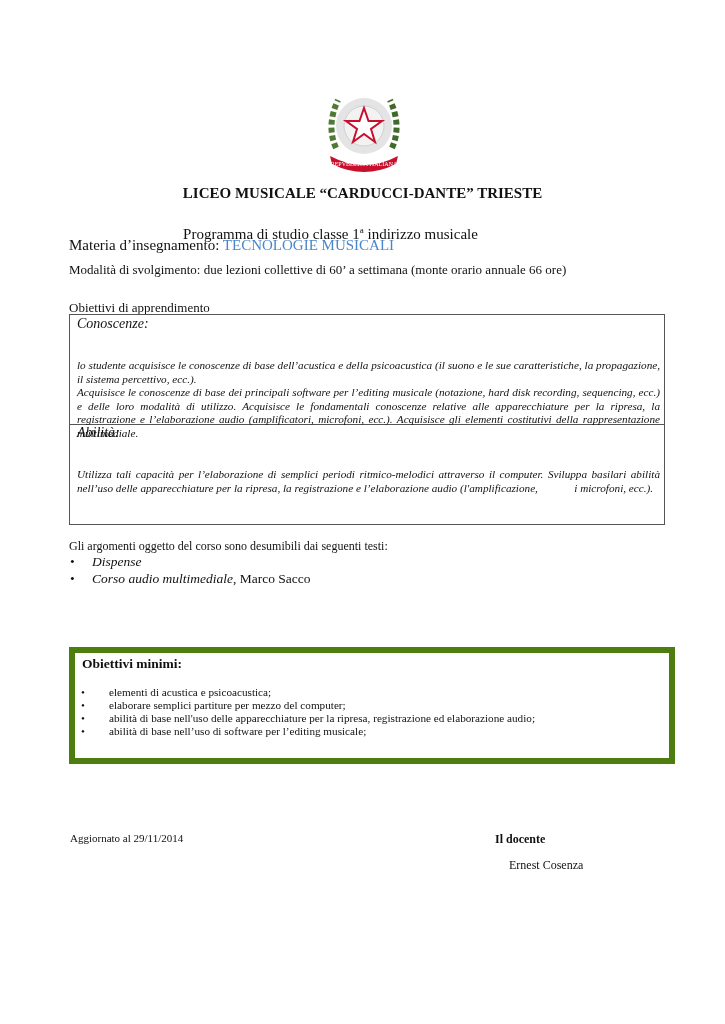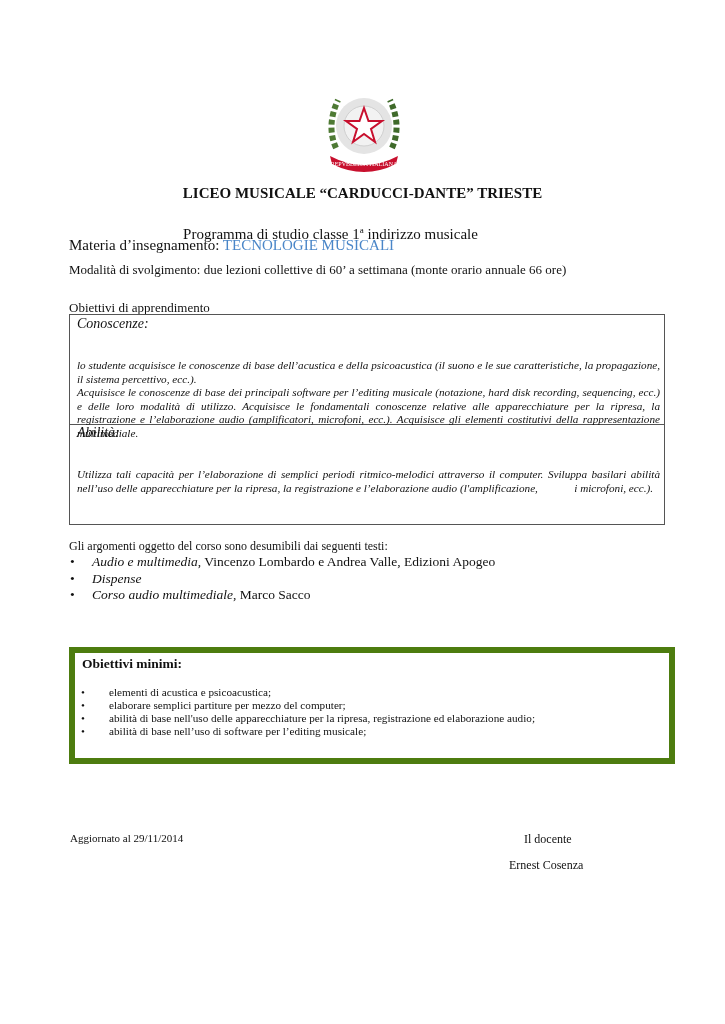--- a/index.html
+++ b/index.html
@@ -23,21 +23,21 @@
   .texts-intro { left: 69px; top: 539px; font-size: 12px; }
   .texts { left: 69px; top: 554px; font-size: 13.5px; margin: 0; padding: 0; list-style: none; }
   .texts li { height: 16.5px; line-height: 16.5px; }
   .bullet { display: inline-block; width: 22px; padding-left: 1px; }
   .min-box { left: 69px; top: 647px; width: 594px; height: 105px; border: 6px solid #4d7c0f; }
   .min-title { font-weight: bold; font-size: 13.5px; padding: 3px 0 0 7px; }
   .min-list { list-style: none; margin: 14px 0 0 0; padding: 0; font-size: 11.2px; }
   .min-list li { height: 13px; line-height: 13px; }
   .min-list .bullet { width: 28px; padding-left: 6px; }
   .updated { left: 70px; top: 832px; font-size: 11px; }
-  .docente { left: 524px; top: 832px; font-size: 12px; }
+  .docente { left: 495px; top: 832px; font-size: 12px; font-weight: bold; }
   .docente-name { left: 509px; top: 858px; font-size: 12px; }
 </style>
 </head>
 <body>
 
 <div class="abs emblem">
   <svg width="92" height="88" viewBox="0 0 92 88">
     <circle cx="46" cy="40" r="28" fill="#e4e4e4"></circle>
     <circle cx="46" cy="40" r="20" fill="#f2f2f2" stroke="#d0d0d0"></circle>
     <polygon points="46,22 50.5,35 64,35 53,43 57,56 46,48 35,56 39,43 28,35 41.5,35" fill="#fff" stroke="#c8102e" stroke-width="2"></polygon>
@@ -65,21 +65,20 @@
 
 <div class="abs box box2">
   <div class="box-head">Abilità:</div>
   <div class="box-body">
     <p>Utilizza tali capacità per l’elaborazione di semplici periodi ritmico-melodici attraverso il computer. Sviluppa basilari abilità nell’uso delle apparecchiature per la ripresa, la registrazione e l’elaborazione audio (l'amplificazione, &nbsp;&nbsp;&nbsp;&nbsp;&nbsp;&nbsp;&nbsp;&nbsp;&nbsp;&nbsp;&nbsp; i microfoni, ecc.).</p>
   </div>
 </div>
 
 <div class="abs texts-intro">Gli argomenti oggetto del corso sono desumibili dai seguenti testi:</div>
 <ul class="abs texts">
-  <li><span class="bullet">•</span><i>Audio e multimedia</i><span>, Vincenzo Lombardo e Andrea Valle, Edizioni Apogeo</span></li>
   <li><span class="bullet">•</span><i>Dispense</i><span></span></li>
   <li><span class="bullet">•</span><i>Corso audio multimediale</i><span>, Marco Sacco</span></li>
 </ul>
 
 <div class="abs min-box">
   <div class="min-title">Obiettivi minimi:</div>
   <ul class="min-list">
     <li><span class="bullet">•</span><span>elementi di acustica e psicoacustica;</span></li>
     <li><span class="bullet">•</span><span>elaborare semplici partiture per mezzo del computer;</span></li>
     <li><span class="bullet">•</span><span>abilità di base nell'uso delle apparecchiature per la ripresa, registrazione ed elaborazione audio;</span></li>

